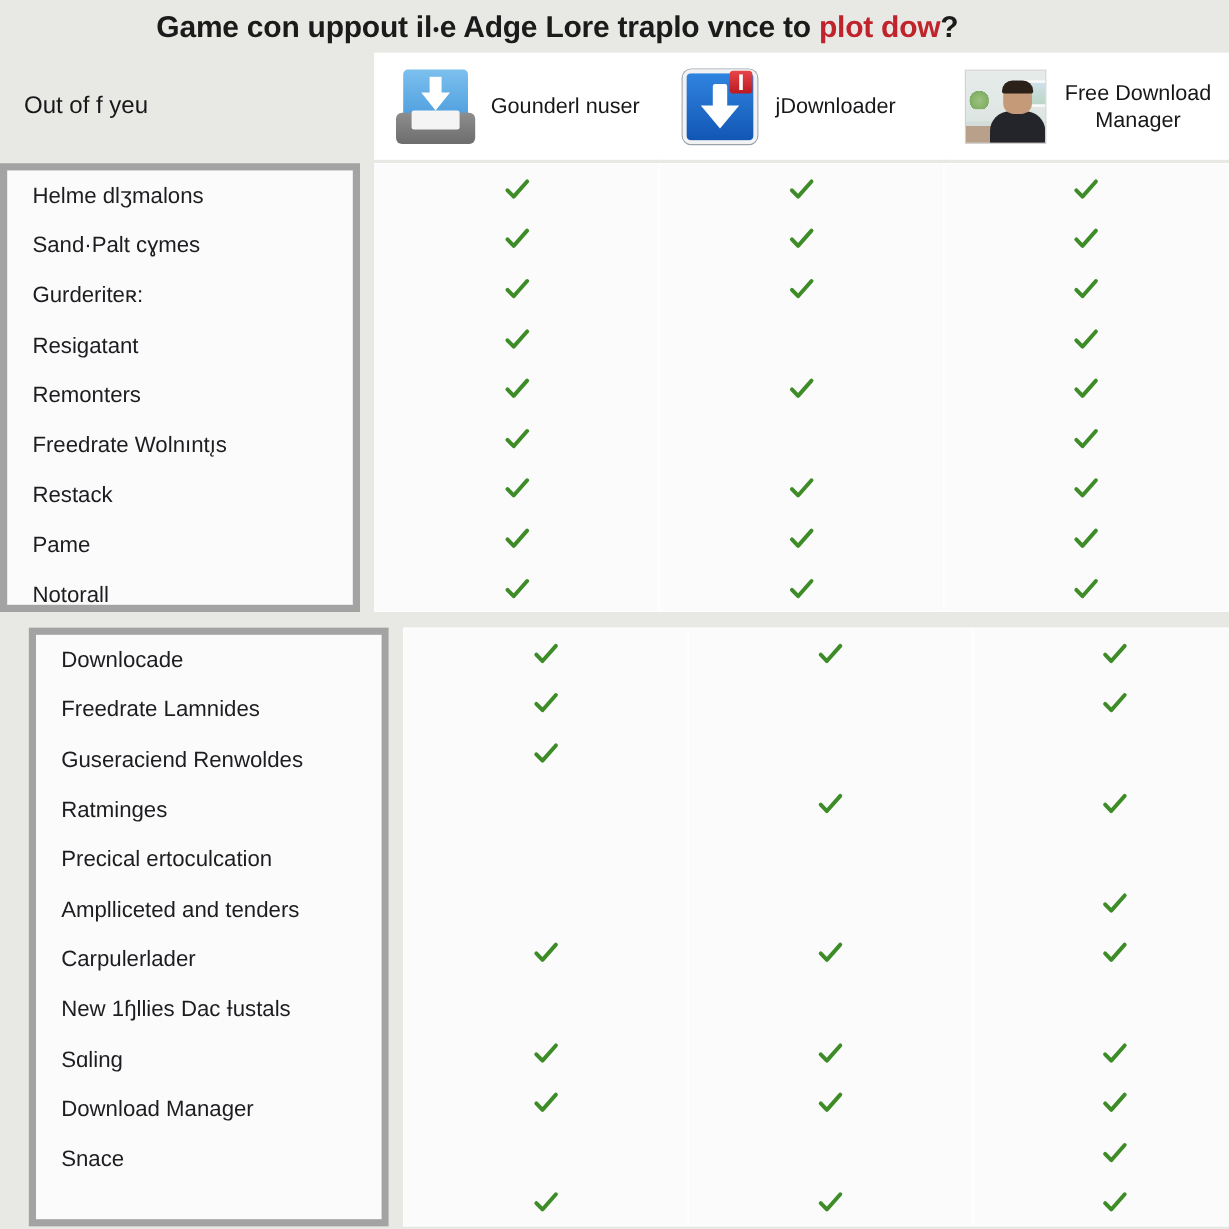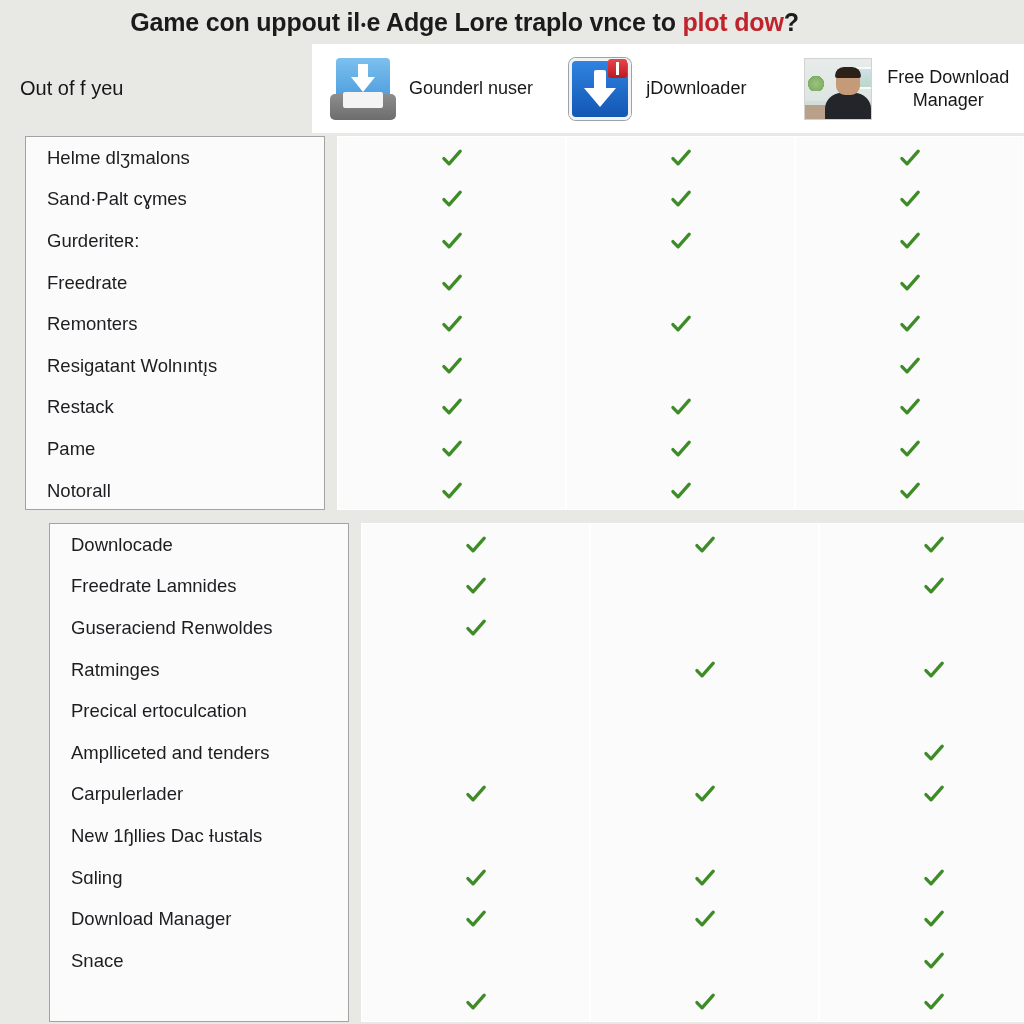--- a/index.html
+++ b/index.html
@@ -242,23 +242,22 @@
   .block {
     position: absolute;
     left: 0;
     width: 1024px;
     display: flex;
   }
   .label-col {
     width: 300px;
     flex: 0 0 300px;
     background: #fbfbfb;
-    border: 1px solid #a3a3a3;
+    border: 6px solid #a3a3a3;
     box-sizing: border-box;
-    margin-left: 25px;
   }
   .data-col {
     flex: 1 1 0;
     background: #fbfbfb;
     border: 1px solid #ffffff;
     box-sizing: border-box;
   }
   .cell {
     height: 41.6px;
     display: flex;
@@ -337,23 +336,23 @@
       <span class="head-name">Free Download Manager</span>
     </div>
   </div>
 
   <div id="blocks-host">
       <div class="block" style="top: 136px; height: 374.4px;">
         <div class="label-col">
           <div class="cell">Helme dlʒmalons</div>
           <div class="cell">Sand·Palt cɣmes</div>
           <div class="cell">Gurderiteʀ:</div>
-          <div class="cell">Freedrate</div>
+          <div class="cell">Resigatant</div>
           <div class="cell">Remonters</div>
-          <div class="cell">Resigatant Wolnıntı̨s</div>
+          <div class="cell">Freedrate Wolnıntı̨s</div>
           <div class="cell">Restack</div>
           <div class="cell">Pame</div>
           <div class="cell">Notorall</div>
         </div>
         <div class="hgap"></div>
         <div class="data-col">
           <div class="cell">
             <svg viewBox="0 0 24 24" class="check">
               <path d="M3.2 12.6 L8.8 18.4 L21 4.6" fill="none" stroke="#3e8c28" stroke-width="3.6" stroke-linecap="round" stroke-linejoin="round"></path>
             </svg>

